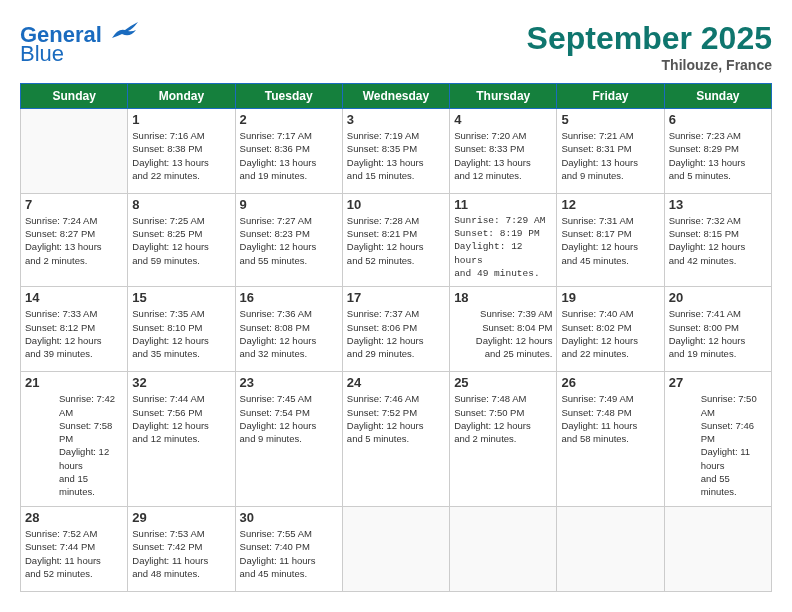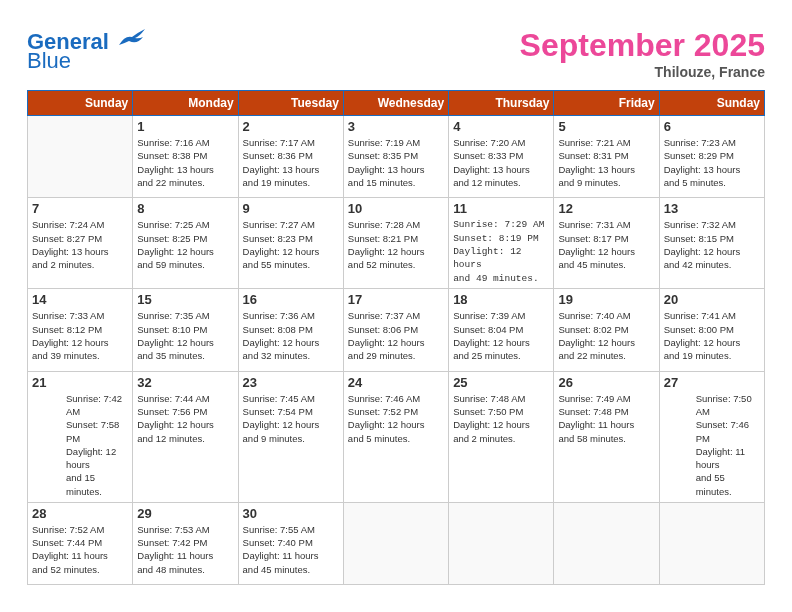--- a/index.html
+++ b/index.html
@@ -6,21 +6,21 @@
     body {
       width: 792px;
       height: 612px;
       font-family: Arial, sans-serif;
       background: #fff;
       overflow: hidden;
     }
     .page {
       width: 792px;
       height: 612px;
-      padding: 27px;
+      padding: 20px;
       display: flex;
       flex-direction: column;
     }
     .header {
       display: flex;
       justify-content: space-between;
       align-items: flex-start;
       margin-bottom: 10px;
     }
     .logo {
@@ -40,40 +40,40 @@
       width: 30px;
       height: 22px;
       margin-left: 2px;
     }
     .title-block {
       text-align: right;
     }
     .month-title {
       font-size: 32px;
       font-weight: bold;
-      color: #ec4899;
+      color: #0f766e;
     }
     .location {
       font-size: 14px;
       color: #555;
       font-weight: bold;
     }
     .calendar {
       flex: 1;
       border: 1px solid #ccc;
       border-collapse: collapse;
       width: 100%;
       table-layout: fixed;
     }
     .calendar th {
-      background: #c2410c;
+      background: #15803d;
       color: white;
       font-size: 12px;
       padding: 5px 4px;
-      text-align: right;
+      text-align: center;
       border: 1px solid #1a6bbf;
     }
     .calendar td {
       border: 1px solid #ccc;
       vertical-align: top;
       padding: 3px 4px;
       font-size: 10px;
       color: #333;
       background: #fff;
       height: 82px;
@@ -251,21 +251,21 @@
           </td>
           <td>
             <span class="day-num">17</span>
             <div class="day-info" style="white-space: pre-line;">Sunrise: 7:37 AM
 Sunset: 8:06 PM
 Daylight: 12 hours
 and 29 minutes.</div>
           </td>
           <td>
             <span class="day-num">18</span>
-            <div class="day-info" style="white-space: pre-line;">Sunrise: 7:39 AM
+            <div class="day-info" style="white-space: pre-line; text-align: right;">Sunrise: 7:39 AM
 Sunset: 8:04 PM
 Daylight: 12 hours
 and 25 minutes.</div>
           </td>
           <td>
             <span class="day-num">19</span>
             <div class="day-info" style="white-space: pre-line;">Sunrise: 7:40 AM
 Sunset: 8:02 PM
 Daylight: 12 hours
 and 22 minutes.</div>

